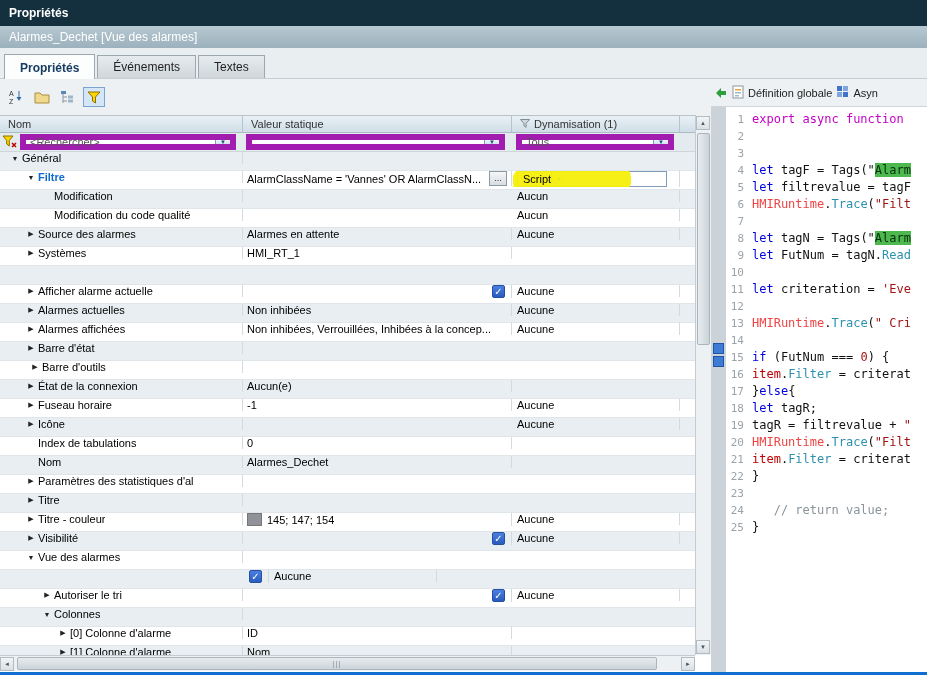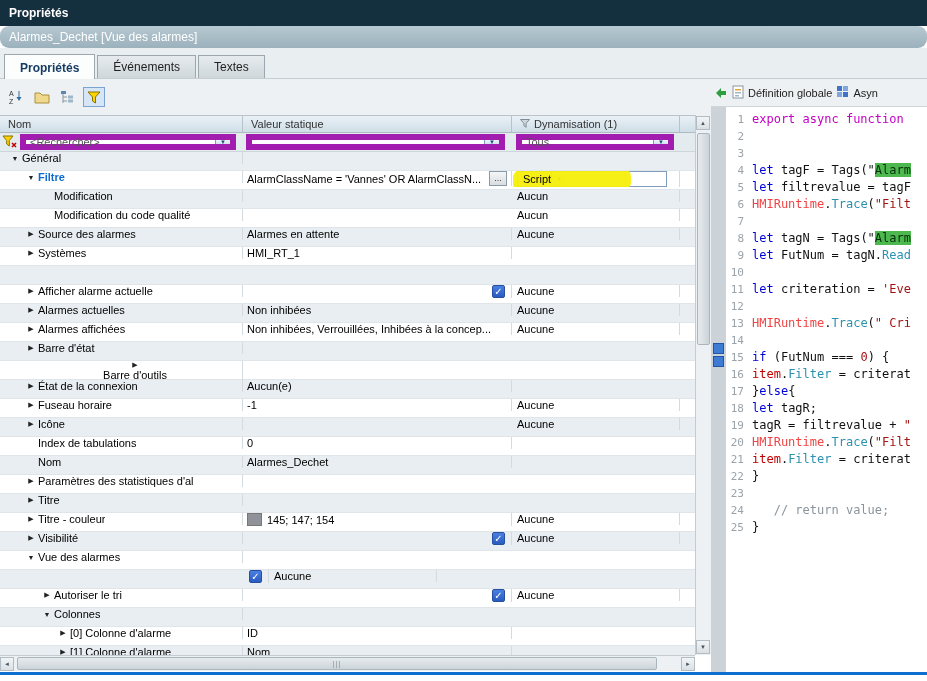--- a/index.html
+++ b/index.html
@@ -2,21 +2,21 @@
 <html><head>
 <meta charset="utf-8">
 <style>
   * { margin:0; padding:0; box-sizing:border-box; }
   html,body { width:927px; height:681px; }
   body { position:relative; font-family:"Liberation Sans",sans-serif; background:#fff; overflow:hidden; }
 
   .titlebar { position:absolute; left:0; top:0; width:927px; height:26px; background:#14303f;
     color:#fff; font-size:12px; font-weight:bold; line-height:26px; padding-left:9px; }
   .subtitlebar { position:absolute; left:0; top:26px; width:927px; height:22px;
-    background:linear-gradient(#b7c9d2,#9bb1bc); color:#fff; font-size:12px; line-height:22px; padding-left:9px;border-radius:9px; }
+    background:linear-gradient(#b7c9d2,#9bb1bc); color:#fff; font-size:12px; line-height:22px; padding-left:9px; }
 
   .tabstrip { position:absolute; left:0; top:48px; width:927px; height:31px; background:#e9eef1;
     display:flex; align-items:flex-end; padding-left:4px; border-bottom:1px solid #c6ced3; }
   .tab { font-size:12px; padding:4px 15px; background:linear-gradient(#e6ebee,#cfd7db);
     border:1px solid #9ca8ae; border-bottom:none; margin-right:2px; color:#222; cursor:default; }
   .tab.active { background:#fcfdfd; color:#163c63; font-weight:bold; padding-top:6px; margin-bottom:-1px; }
 
   .toolbar { position:absolute; left:0; top:79px; width:711px; height:36px; background:#eef1f3;
     display:flex; align-items:center; gap:4px; padding-left:5px; }
   .tbtn { width:22px; height:20px; display:flex; align-items:center; justify-content:center; border:1px solid transparent; }
@@ -295,21 +295,21 @@
     <div class="prow alt">
       <div class="cell c-name" style="padding-left: 24px;">
         <span class="tri">▶</span>
         <span class="lab">Barre d'état</span>
       </div>
       <div class="cell c-val"></div>
       <div class="cell c-dyn"></div>
       <div class="cell c-fill"></div>
     </div>
     <div class="prow">
-      <div class="cell c-name" style="padding-left: 28px; flex-direction: column;">
+      <div class="cell c-name" style="padding-left: 28px;">
         <span class="tri">▶</span>
         <span class="lab">Barre d'outils</span>
       </div>
       <div class="cell c-val"></div>
       <div class="cell c-dyn"></div>
       <div class="cell c-fill"></div>
     </div>
     <div class="prow alt">
       <div class="cell c-name" style="padding-left: 24px;">
         <span class="tri">▶</span>

